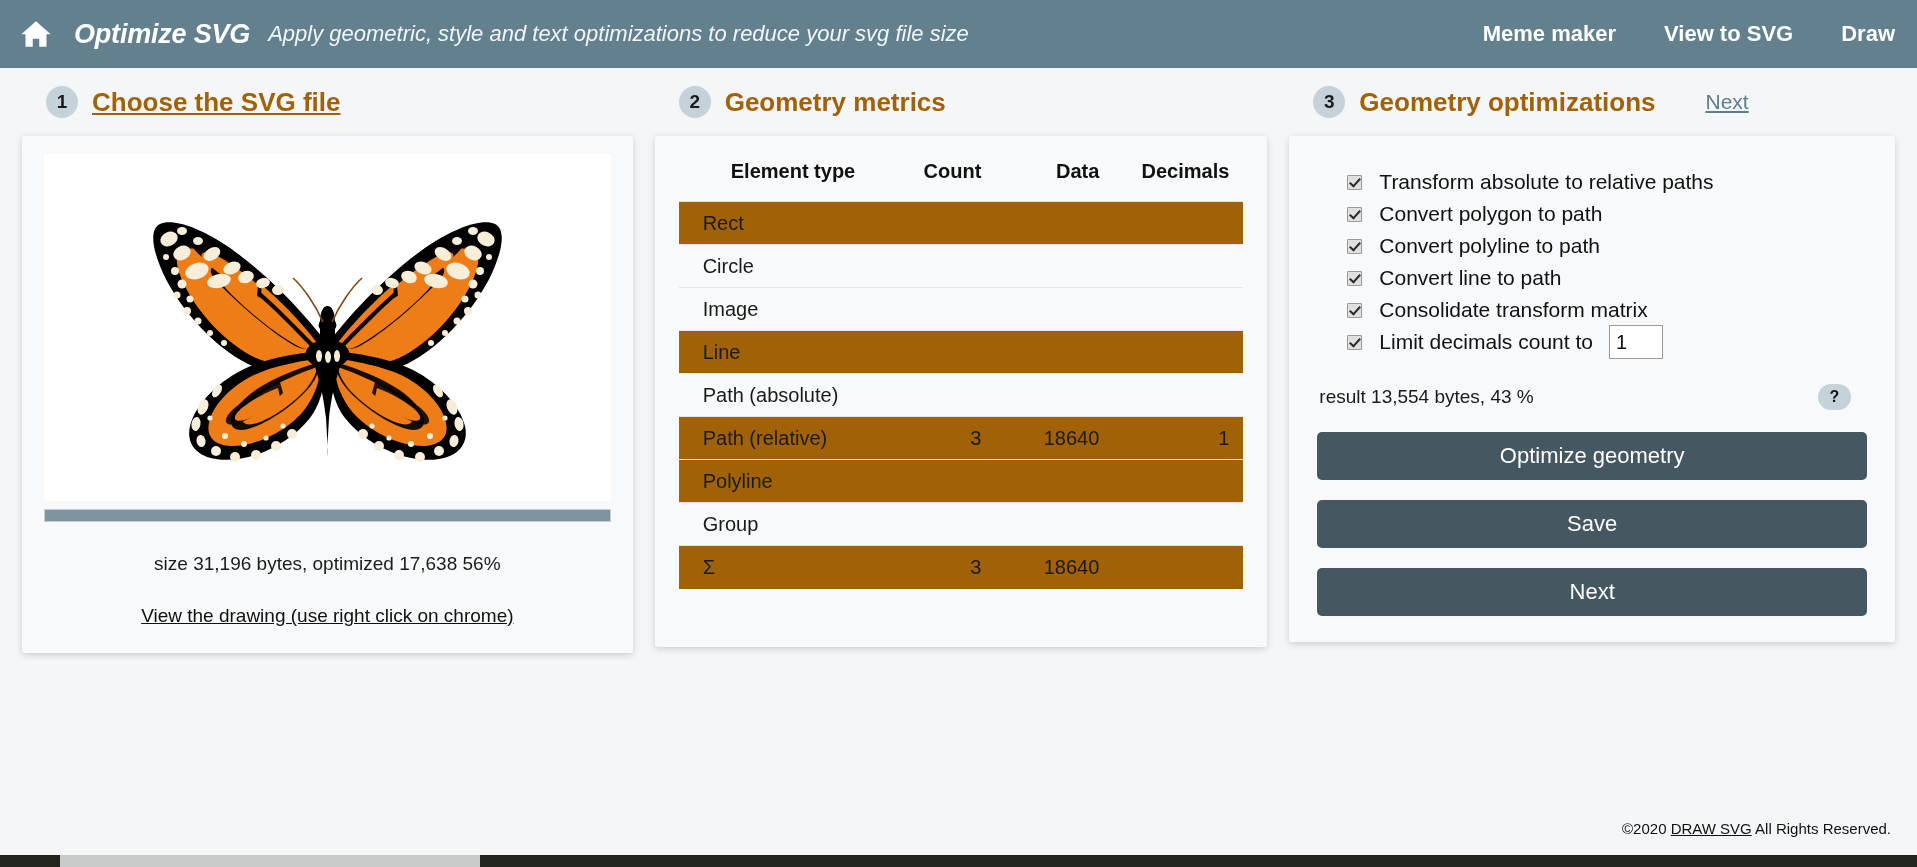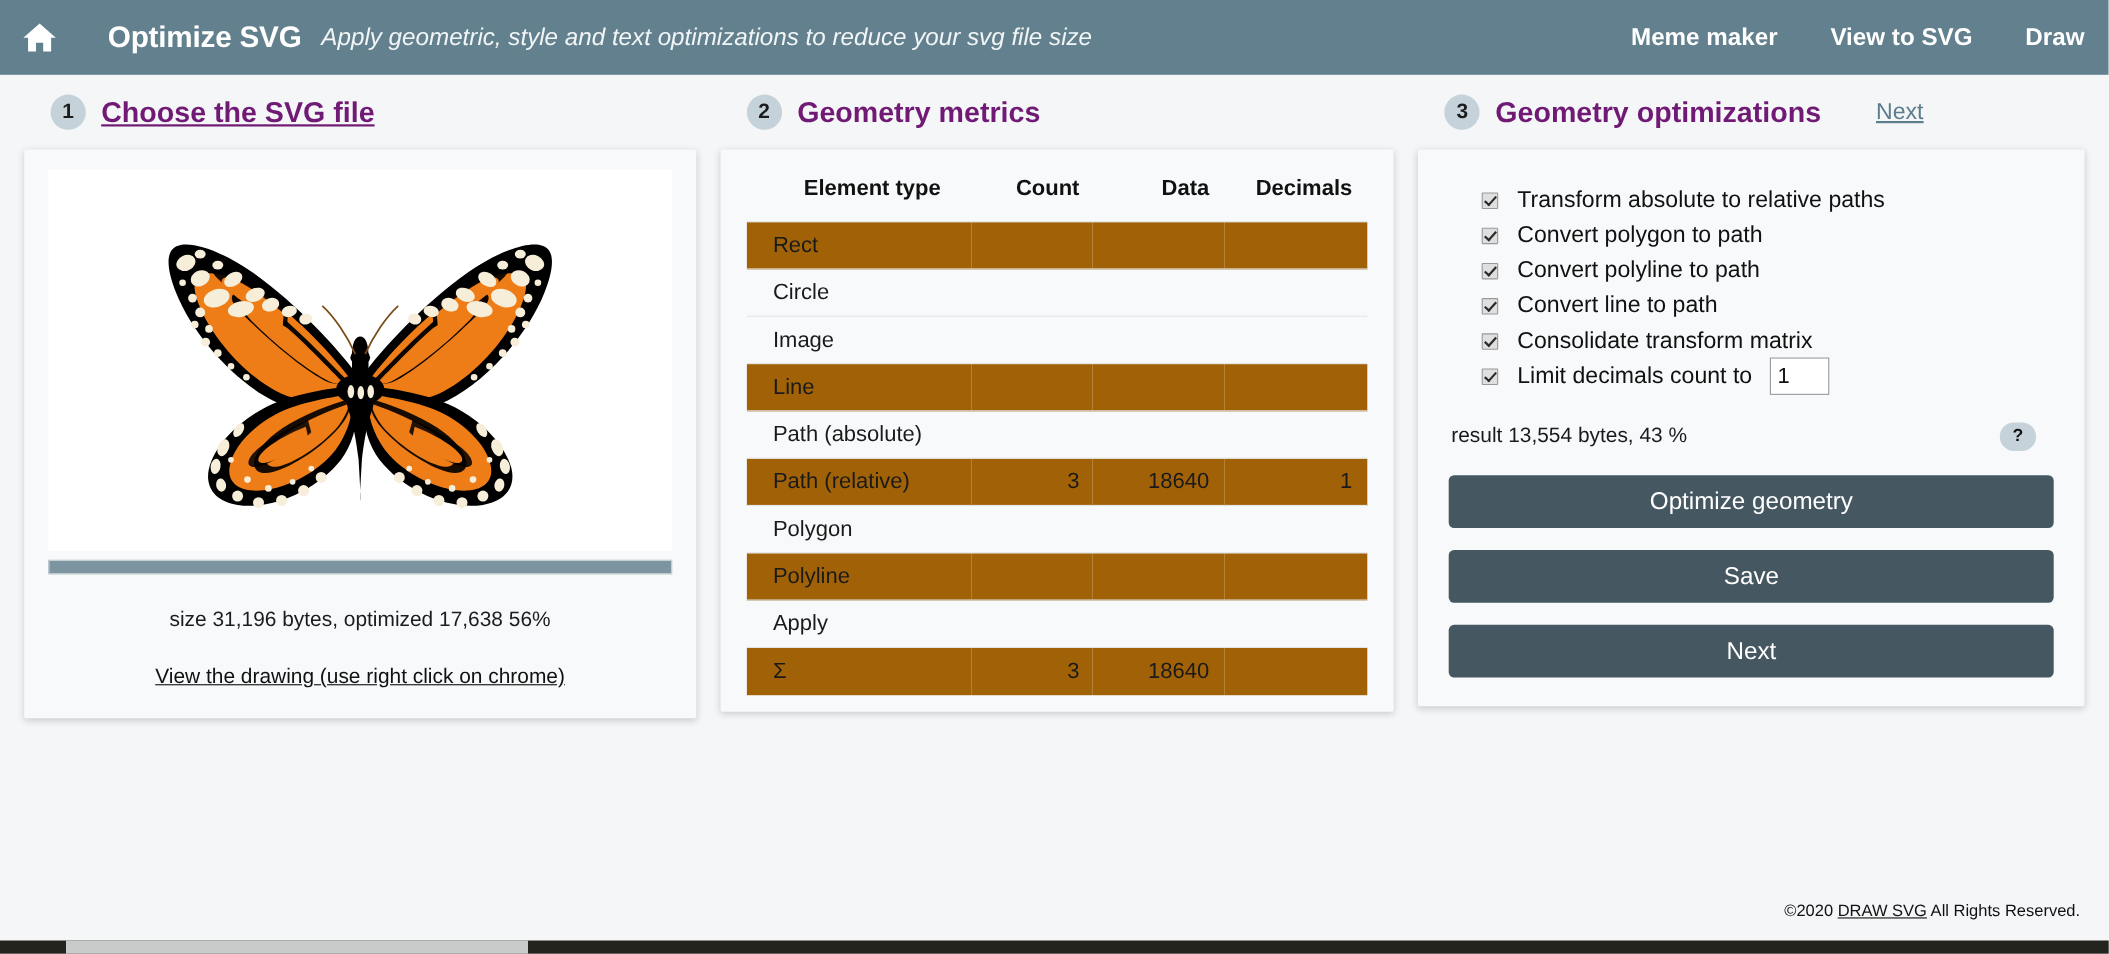--- a/index.html
+++ b/index.html
@@ -16,22 +16,23 @@
     background: #62808e;
     display: flex;
     align-items: center;
     padding: 0 22px 0 14px;
   }
   .home-icon { width: 44px; height: 44px; flex: 0 0 auto; display:flex; align-items:center; justify-content:center; }
   .app-title {
     color: #ffffff;
     font-size: 27px;
     font-weight: bold;
-    margin-left: 40px;
+    margin-left: 16px;
     letter-spacing: -0.2px;
+    font-style: italic;
   }
   .app-tagline {
     color: #f2f5f6;
     font-size: 22px;
     font-style: italic;
     margin-left: 18px;
     font-family: "Liberation Sans", sans-serif;
   }
   .topnav { margin-left: auto; display: flex; align-items: center; gap: 48px; }
   .topnav a {
@@ -63,21 +64,21 @@
   }
   .step-badge {
     width: 32px; height: 32px; border-radius: 50%;
     background: #c5d2da;
     color: #1b1b1b;
     font-size: 19px; font-weight: bold;
     display: flex; align-items: center; justify-content: center;
     flex: 0 0 auto;
   }
   .section-title {
-    color: #701a75;
+    color: #a16207;
     font-size: 26px;
     font-weight: bold;
     white-space: nowrap;
   }
   .section-title.u { text-decoration: underline; }
   .next-link {
     color: #5c7d8c;
     font-size: 21px;
     text-decoration: underline;
     margin-left: 36px;
@@ -449,34 +450,28 @@
               <td class="c-count"></td>
               <td class="c-data"></td>
               <td class="c-dec"></td>
             </tr>
             <tr class="zebra">
               <td class="c-type">Path (relative)</td>
               <td class="c-count">3</td>
               <td class="c-data">18640</td>
               <td class="c-dec">1</td>
             </tr>
-            <tr>
-              <td class="c-type">Polygon</td>
-              <td class="c-count"></td>
-              <td class="c-data"></td>
-              <td class="c-dec"></td>
-            </tr>
             <tr class="zebra">
               <td class="c-type">Polyline</td>
               <td class="c-count"></td>
               <td class="c-data"></td>
               <td class="c-dec"></td>
             </tr>
             <tr>
-              <td class="c-type">Apply</td>
+              <td class="c-type">Group</td>
               <td class="c-count"></td>
               <td class="c-data"></td>
               <td class="c-dec"></td>
             </tr>
             <tr class="zebra">
               <td class="c-type">Σ</td>
               <td class="c-count">3</td>
               <td class="c-data">18640</td>
               <td class="c-dec"></td>
             </tr>

